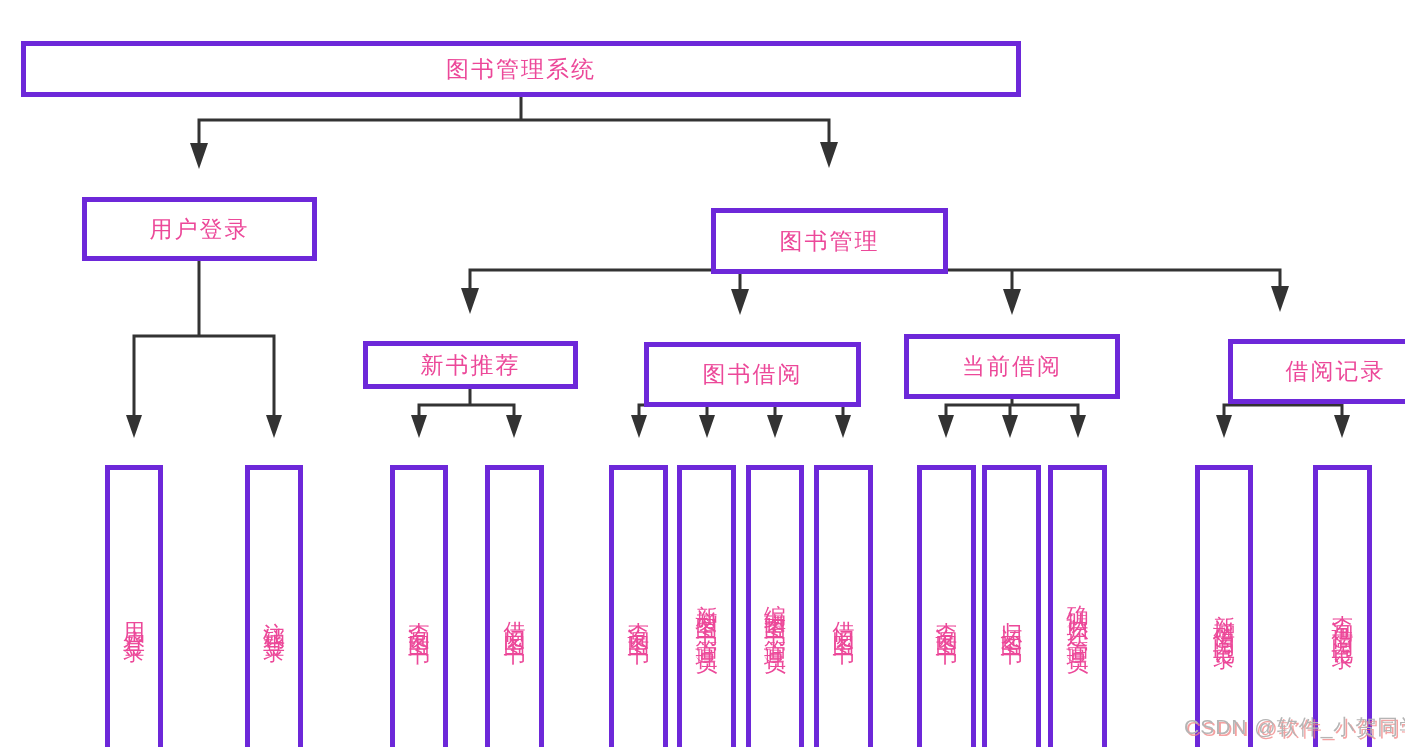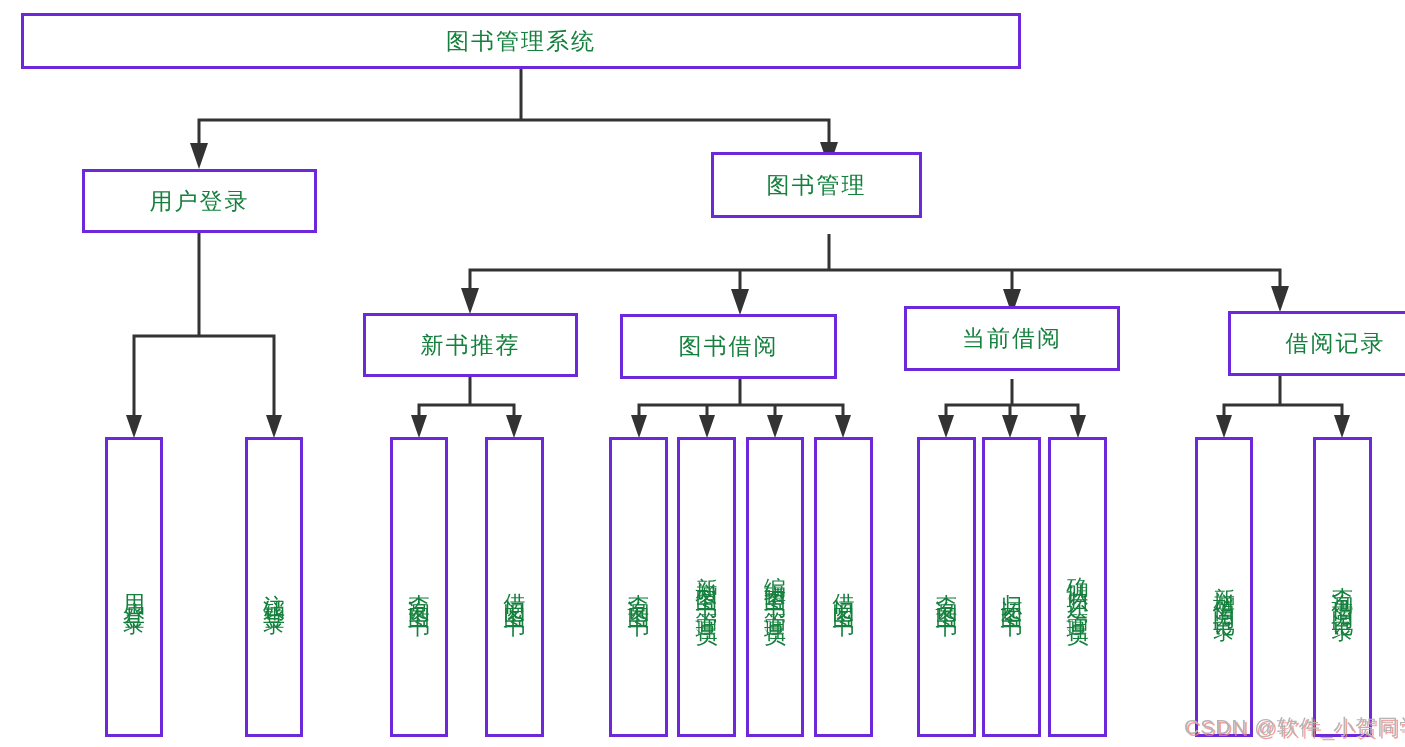--- a/index.html
+++ b/index.html
@@ -8,26 +8,27 @@
     width:1405px;height:747px;
     background:#ffffff;
     overflow:hidden;
     font-family:"Liberation Sans","DejaVu Sans",sans-serif;
     color:#333333;
   }
   #wires{position:absolute;left:0;top:0;width:1405px;height:747px;}
   .node{
     position:absolute;
     box-sizing:border-box;
-    border:3px solid #6d28d9;
+    border:5px solid #6d28d9;
     background:#ffffff;
     display:flex;
     align-items:center;
     justify-content:center;
-    color:#15803d;
+    color:#ec4899;
+    margin-top:28px;
   }
   .h-node{
     font-size:23px;
     letter-spacing:2px;
     white-space:nowrap;
   }
   .v-node{
     writing-mode:vertical-rl;
     text-orientation:mixed;
     font-size:22px;
@@ -87,24 +88,24 @@
       <polygon points="1002,415 1018,415 1010,438"></polygon>
       <polygon points="1070,415 1086,415 1078,438"></polygon>
       <polygon points="1216,415 1232,415 1224,438"></polygon>
       <polygon points="1334,415 1350,415 1342,438"></polygon>
     </g>
   </svg>
 
   <div class="node h-node" style="left:21px;top:13px;width:1000px;height:56px;">图书管理系统</div>
 
   <div class="node h-node" style="left:82px;top:169px;width:235px;height:64px;">用户登录</div>
-  <div class="node h-node" style="left:711px;top:152px;width:211px;height:66px;">图书管理</div>
+  <div class="node h-node" style="left:711px;top:180px;width:237px;height:66px;">图书管理</div>
 
-  <div class="node h-node" style="left:363px;top:313px;width:215px;height:64px;">新书推荐</div>
-  <div class="node h-node" style="left:620px;top:314px;width:217px;height:65px;">图书借阅</div>
+  <div class="node h-node" style="left:363px;top:313px;width:215px;height:48px;">新书推荐</div>
+  <div class="node h-node" style="left:644px;top:314px;width:217px;height:65px;">图书借阅</div>
   <div class="node h-node" style="left:904px;top:306px;width:216px;height:65px;">当前借阅</div>
   <div class="node h-node" style="left:1228px;top:311px;width:215px;height:65px;">借阅记录</div>
 
   <div class="node v-node" style="left:105px;top:437px;width:58px;height:300px;">用户登录</div>
   <div class="node v-node" style="left:245px;top:437px;width:58px;height:300px;">注销登录</div>
 
   <div class="node v-node" style="left:390px;top:437px;width:58px;height:300px;">查询图书</div>
   <div class="node v-node" style="left:485px;top:437px;width:59px;height:300px;">借阅图书</div>
 
   <div class="node v-node" style="left:609px;top:437px;width:59px;height:300px;">查询图书</div>

